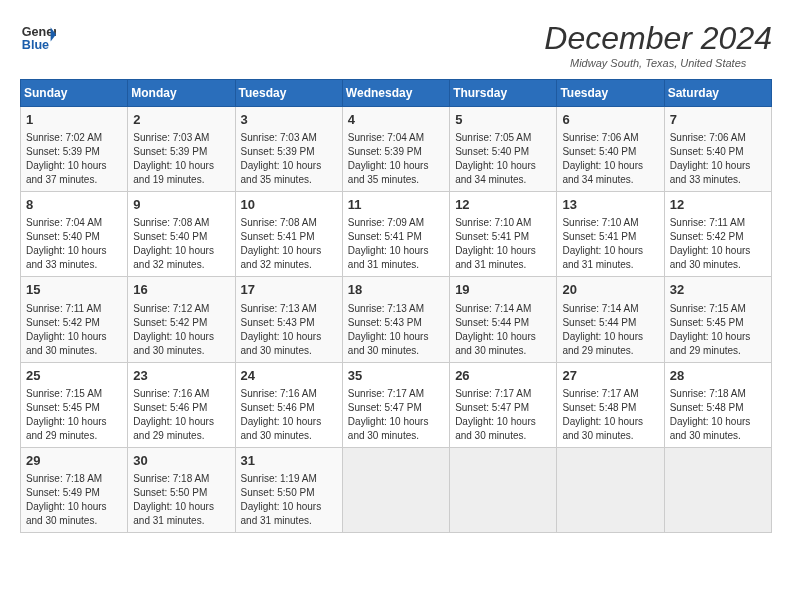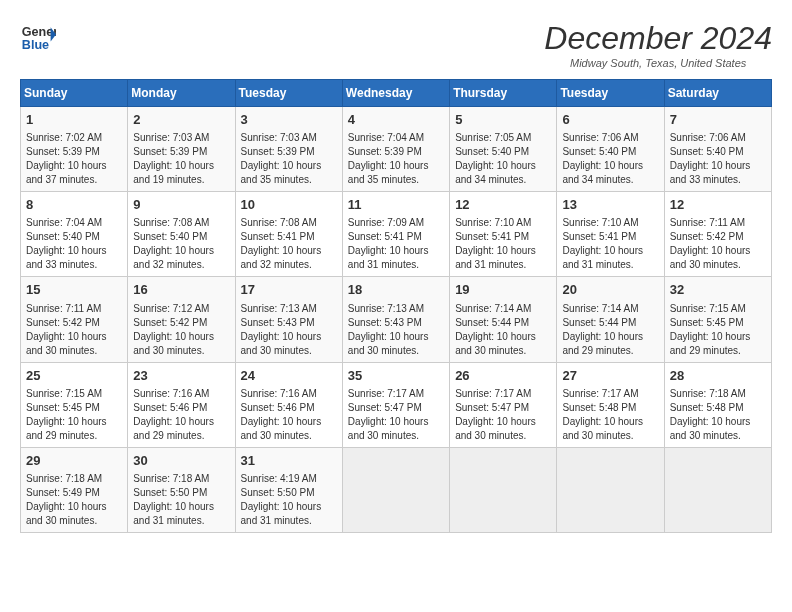--- a/index.html
+++ b/index.html
@@ -138,20 +138,20 @@
         <td><span class="day-num">23</span><span>Sunrise: 7:16 AM</span><br><span>Sunset: 5:46 PM</span><br><span>Daylight: 10 hours and 29 minutes.</span></td>
         <td><span class="day-num">24</span><span>Sunrise: 7:16 AM</span><br><span>Sunset: 5:46 PM</span><br><span>Daylight: 10 hours and 30 minutes.</span></td>
         <td><span class="day-num">35</span><span>Sunrise: 7:17 AM</span><br><span>Sunset: 5:47 PM</span><br><span>Daylight: 10 hours and 30 minutes.</span></td>
         <td><span class="day-num">26</span><span>Sunrise: 7:17 AM</span><br><span>Sunset: 5:47 PM</span><br><span>Daylight: 10 hours and 30 minutes.</span></td>
         <td><span class="day-num">27</span><span>Sunrise: 7:17 AM</span><br><span>Sunset: 5:48 PM</span><br><span>Daylight: 10 hours and 30 minutes.</span></td>
         <td><span class="day-num">28</span><span>Sunrise: 7:18 AM</span><br><span>Sunset: 5:48 PM</span><br><span>Daylight: 10 hours and 30 minutes.</span></td>
       </tr>
       <tr>
         <td><span class="day-num">29</span><span>Sunrise: 7:18 AM</span><br><span>Sunset: 5:49 PM</span><br><span>Daylight: 10 hours and 30 minutes.</span></td>
         <td><span class="day-num">30</span><span>Sunrise: 7:18 AM</span><br><span>Sunset: 5:50 PM</span><br><span>Daylight: 10 hours and 31 minutes.</span></td>
-        <td><span class="day-num">31</span><span>Sunrise: 4:19 AM</span><br><span>Sunset: 5:50 PM</span><br><span>Daylight: 10 hours and 31 minutes.</span></td>
+        <td><span class="day-num">31</span><span>Sunrise: 1:19 AM</span><br><span>Sunset: 5:50 PM</span><br><span>Daylight: 10 hours and 31 minutes.</span></td>
         <td class="empty"></td>
         <td class="empty"></td>
         <td class="empty"></td>
         <td class="empty"></td>
       </tr>
     </tbody>
 </table>
 
 </body></html>

